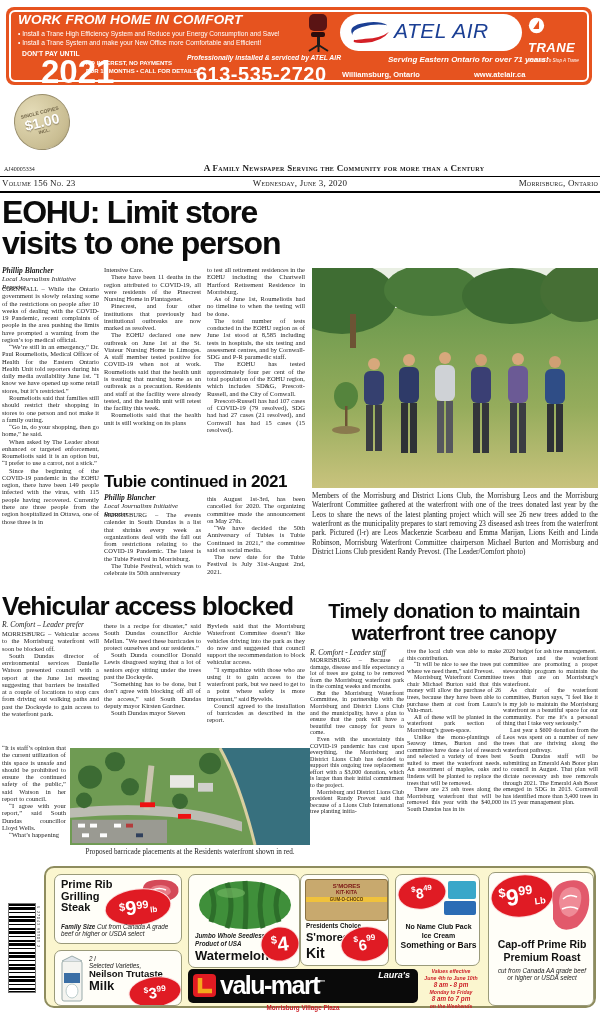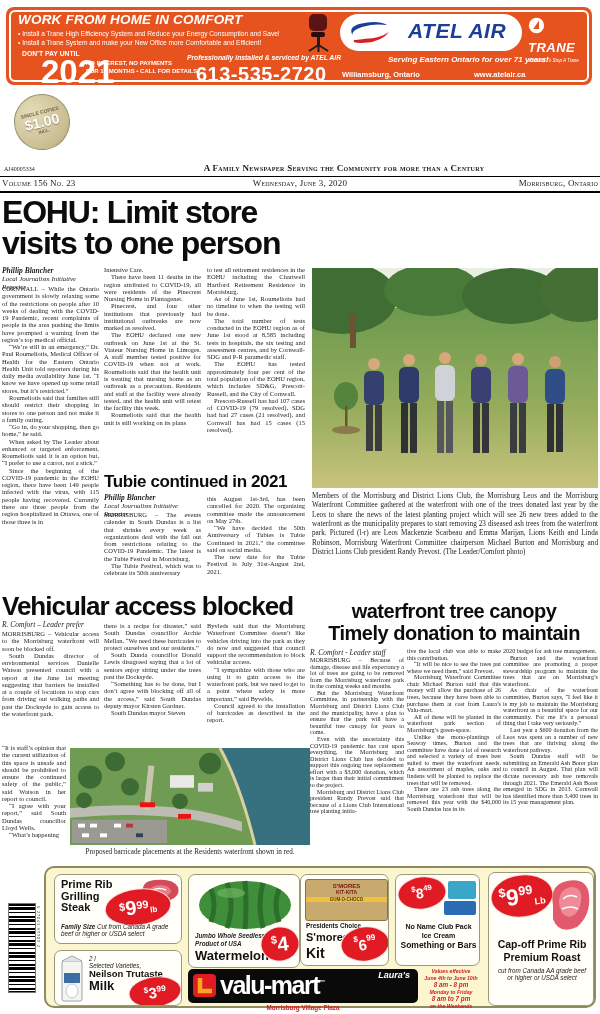--- a/index.html
+++ b/index.html
@@ -13,21 +13,21 @@
   .banner-inner{position:absolute;left:3px;top:3px;right:3px;bottom:3px;border:2px solid #fff;border-radius:6px;}
   .banner *{color:#fff;}
   .b-head{left:12px;top:5px;font-size:13.5px;font-weight:bold;font-style:italic;letter-spacing:.2px;}
   .b-bul{left:12px;font-size:6.6px;}
   .b-dontpay{left:16px;top:43px;font-size:6.8px;font-weight:bold;}
   .b-year{left:10px;top:48px;font-size:33px;font-weight:bold;line-height:1;margin-left:25px;}
   .b-terms{left:80px;top:53px;font-size:6px;font-weight:bold;line-height:1.3;}
   .b-installed{left:178px;top:47px;width:160px;font-size:6.8px;font-style:italic;font-weight:bold;text-align:center;}
   .b-phone{left:190px;top:56px;font-size:20px;font-weight:bold;letter-spacing:.5px;}
   .atel-box{left:334px;top:7px;width:182px;height:37px;background:#fff;border-radius:19px;}
-  .atel-text{left:68px;top:5px;color:#1b3f94 !important;font-size:21px;font-weight:bold;font-style:italic;letter-spacing:.5px;}
+  .atel-text{left:54px;top:5px;color:#1b3f94 !important;font-size:21px;font-weight:normal;font-style:italic;letter-spacing:.5px;}
   .b-serving{left:336px;top:48px;font-size:8px;font-weight:bold;font-style:italic;padding-left:46px;}
   .b-will{left:336px;top:63px;font-size:7.5px;font-weight:bold;}
   .b-web{left:468px;top:63px;font-size:7.5px;font-weight:bold;}
   .trane-wrap{left:522px;top:10px;width:64px;}
   .trane-name{font-size:13px;font-weight:bold;font-style:italic;letter-spacing:.5px;}
   .trane-tag{font-size:4.6px;font-style:italic;margin-top:2px;}
 
   
   .coin{left:14px;top:94px;width:54px;height:54px;border-radius:50%;
         background:radial-gradient(circle at 35% 30%,#e5dcb8,#c9bd92 70%,#a99c74);
@@ -321,22 +321,22 @@
           <circle cx="14" cy="54" r="8"></circle>
           <circle cx="110" cy="55" r="8"></circle>
       </g>
       <rect x="70" y="56" width="15" height="5" fill="#ee1111"></rect>
       <rect x="108" y="68" width="13" height="5" fill="#ee1111"></rect>
     </svg>
   </div>
   <div class="abs caption-c" style="left:70px;top:848px;width:240px;">Proposed barricade placements at the Residents waterfront shown in red.</div>
 
   <div class="abs headline h-timely">
+    <div>Timely donation to maintain</div>
     <div>waterfront tree canopy</div>
-    <div>Timely donation to maintain</div>
   </div>
   <div class="abs byline-name" style="left:310px;top:648px;font-weight:normal;">R. Comfort - Leader staff</div>
   <div class="abs col col-sm" style="left:310px;top:657px;width:94px;height:238px;">
       <p>MORRISBURG – Because of damage, disease and life expectancy a lot of trees are going to be removed from the Morrisburg waterfront park in the coming weeks and months.</p>
       <p>But the Morrisburg Waterfront Committee, in partnership with the Morrisburg and District Lions Club and the municipality, have a plan to ensure that the park will have a beautiful tree canopy for years to come.</p>
       <p>Even with the uncertainty this COVID-19 pandemic has cast upon everything, the Morrisburg and District Lions Club has decided to support this ongoing tree replacement effort with a $3,000 donation, which is larger than their initial commitment to the project.</p>
       <p>Morrisburg and District Lions Club president Randy Prevost said that because of a Lions Club International tree planting initia-</p>
     </div>
   <div class="abs col col-sm" style="left:407px;top:648px;width:94px;height:247px;">
       <p>tive the local club was able to make this contribution.</p>

